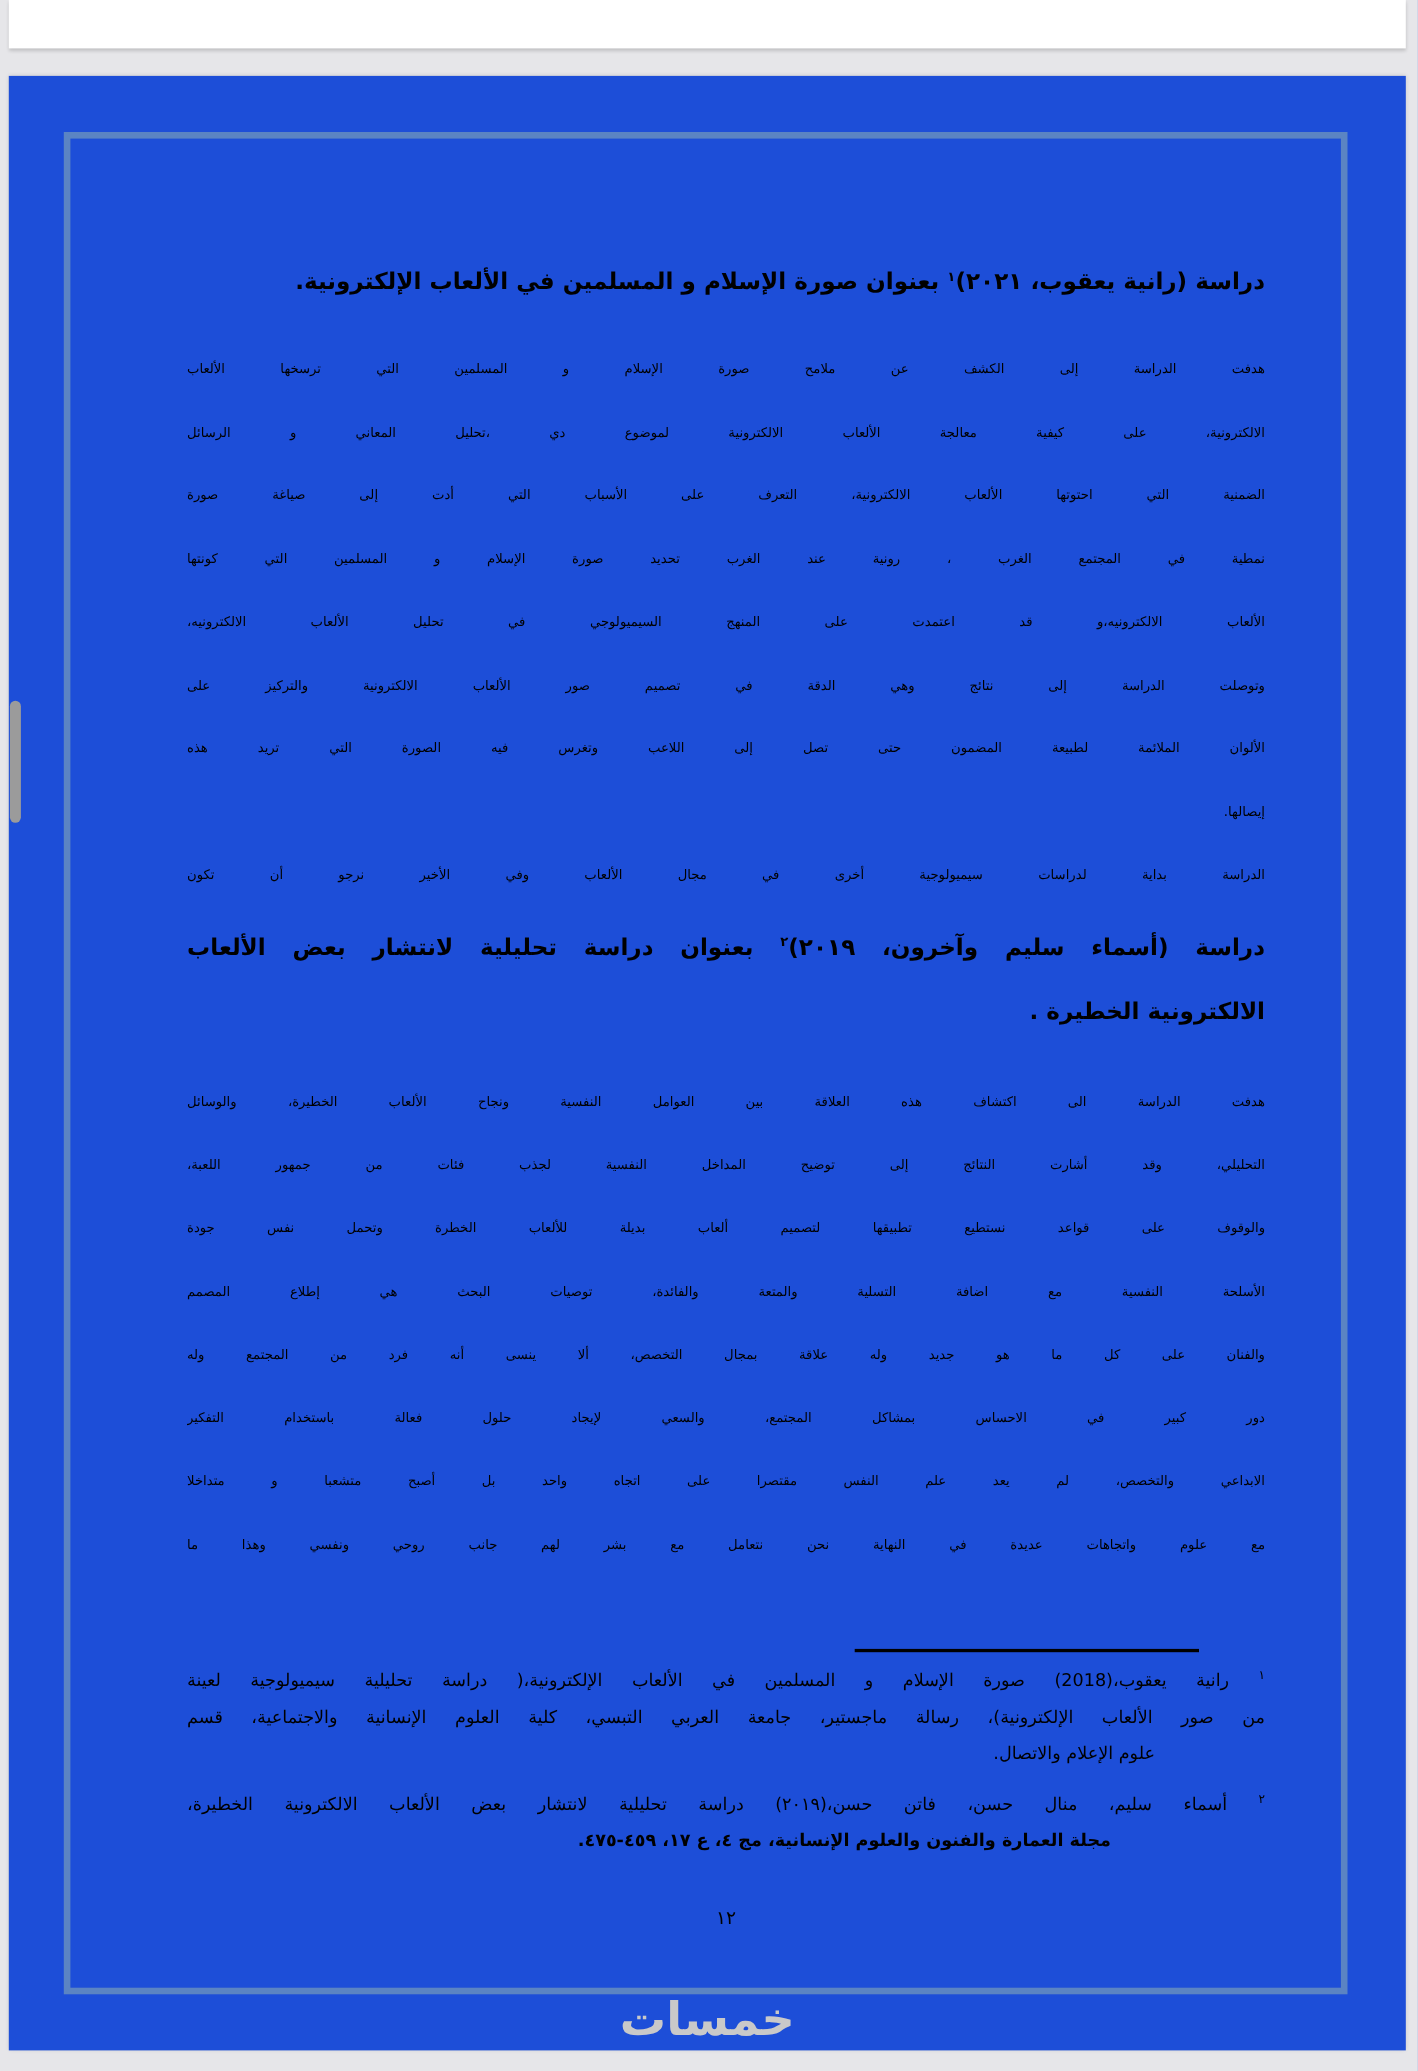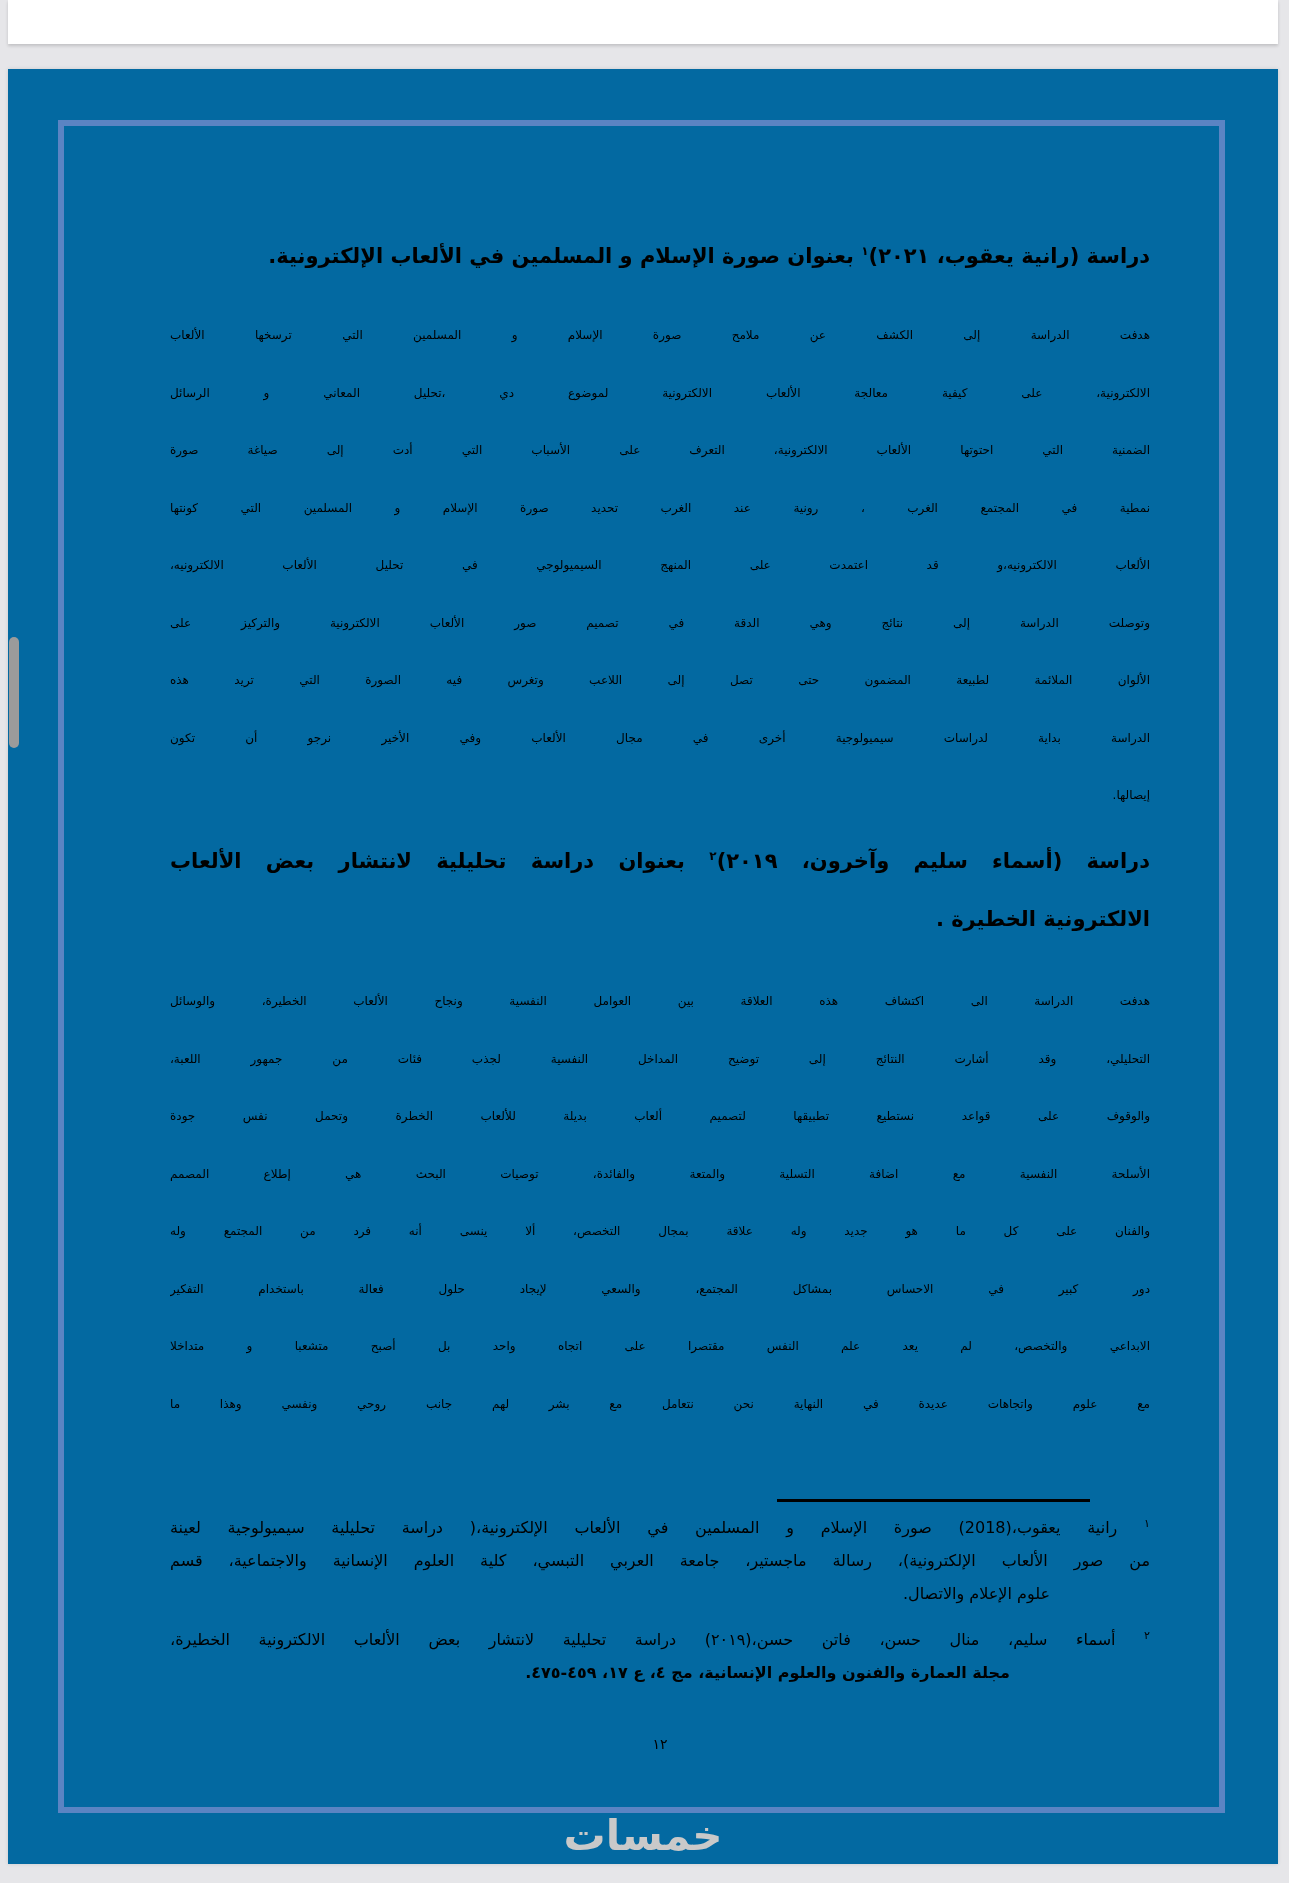--- a/index.html
+++ b/index.html
@@ -8,21 +8,21 @@
     background:#e6e6e9;
     font-family:"DejaVu Sans",sans-serif;
     -webkit-font-smoothing:antialiased;
   }
   .prev-page{
     position:absolute;left:8px;top:0;width:1270px;height:44px;
     background:#ffffff;box-shadow:0 2px 3px rgba(0,0,0,.16);
   }
   .page{
     position:absolute;left:8px;top:69px;width:1270px;height:1795px;
-    background:#0369a1;box-shadow:0 0 4px rgba(0,0,0,.12);
+    background:#1d4ed8;box-shadow:0 0 4px rgba(0,0,0,.12);
   }
   .frame{
     position:absolute;left:50px;top:51px;width:1167px;height:1693px;
     box-sizing:border-box;border:6px solid #5b84c3;
   }
   .column{
     position:absolute;left:162px;top:0;width:980px;height:100%;
     direction:rtl;color:#000;
   }
   .block{position:absolute;right:0;left:0;}
@@ -41,21 +41,21 @@
     position:absolute;right:60px;width:313px;height:3px;background:#000;
   }
   .fn .fnline{
     font-size:16px;line-height:33px;height:33px;
     overflow:hidden;white-space:nowrap;
   }
   .fn .fnline.just{text-align:justify;text-align-last:justify;white-space:normal;}
   .fn sup{font-size:11px;font-weight:normal;}
   .page-number{
     position:absolute;right:0;left:0;text-align:center;
-    font-size:14px;line-height:30px;height:30px;
+    font-size:17px;line-height:30px;height:30px;
   }
   .watermark{
     position:absolute;left:0;width:1270px;top:1742px;
     text-align:center;font-size:42px;font-weight:bold;
     color:#c9c9c9;letter-spacing:1px;direction:rtl;
   }
   .scroll-thumb{
     position:absolute;left:9px;top:637px;width:10px;height:111px;
     background:#9b9b9b;border-radius:5px;
   }
@@ -74,22 +74,22 @@
       </div>
 
     <div class="block" id="study1-body" style="top:238px">
         <div class="line just">هدفت الدراسة إلى الكشف عن ملامح صورة الإسلام و المسلمين التي ترسخها الألعاب</div>
         <div class="line just">الالكترونية، على كيفية معالجة الألعاب الالكترونية لموضوع دي ،تحليل المعاني و الرسائل</div>
         <div class="line just">الضمنية التي احتوتها الألعاب الالكترونية، التعرف على الأسباب التي أدت إلى صياغة صورة</div>
         <div class="line just">نمطية في المجتمع الغرب ، رونية عند الغرب تحديد صورة الإسلام و المسلمين التي كونتها</div>
         <div class="line just">الألعاب الالكترونيه،و قد اعتمدت على المنهج السيميولوجي في تحليل الألعاب الالكترونيه،</div>
         <div class="line just">وتوصلت الدراسة إلى نتائج وهي الدقة في تصميم صور الألعاب الالكترونية والتركيز على</div>
         <div class="line just">الألوان الملائمة لطبيعة المضمون حتى تصل إلى اللاعب وتغرس فيه الصورة التي تريد هذه</div>
+        <div class="line">إيصالها.</div>
         <div class="line just">الدراسة بداية لدراسات سيميولوجية أخرى في مجال الألعاب وفي الأخير نرجو أن تكون</div>
-        <div class="line">إيصالها.</div>
       </div>
 
     <div class="block heading" id="study2-heading" style="top:764px">
         <div class="line just"><span>دراسة (أسماء سليم وآخرون، ٢٠١٩)</span><sup>٢</sup><span> بعنوان دراسة تحليلية لانتشار بعض الألعاب</span></div>
         <div class="line"><span>الالكترونية الخطيرة .</span></div>
       </div>
 
     <div class="block" id="study2-body" style="top:904px">
         <div class="line just">هدفت الدراسة الى اكتشاف هذه العلاقة بين العوامل النفسية ونجاح الألعاب الخطيرة، والوسائل</div>
         <div class="line just">التحليلي، وقد أشارت النتائج إلى توضيح المداخل النفسية لجذب فئات من جمهور اللعبة،</div>

